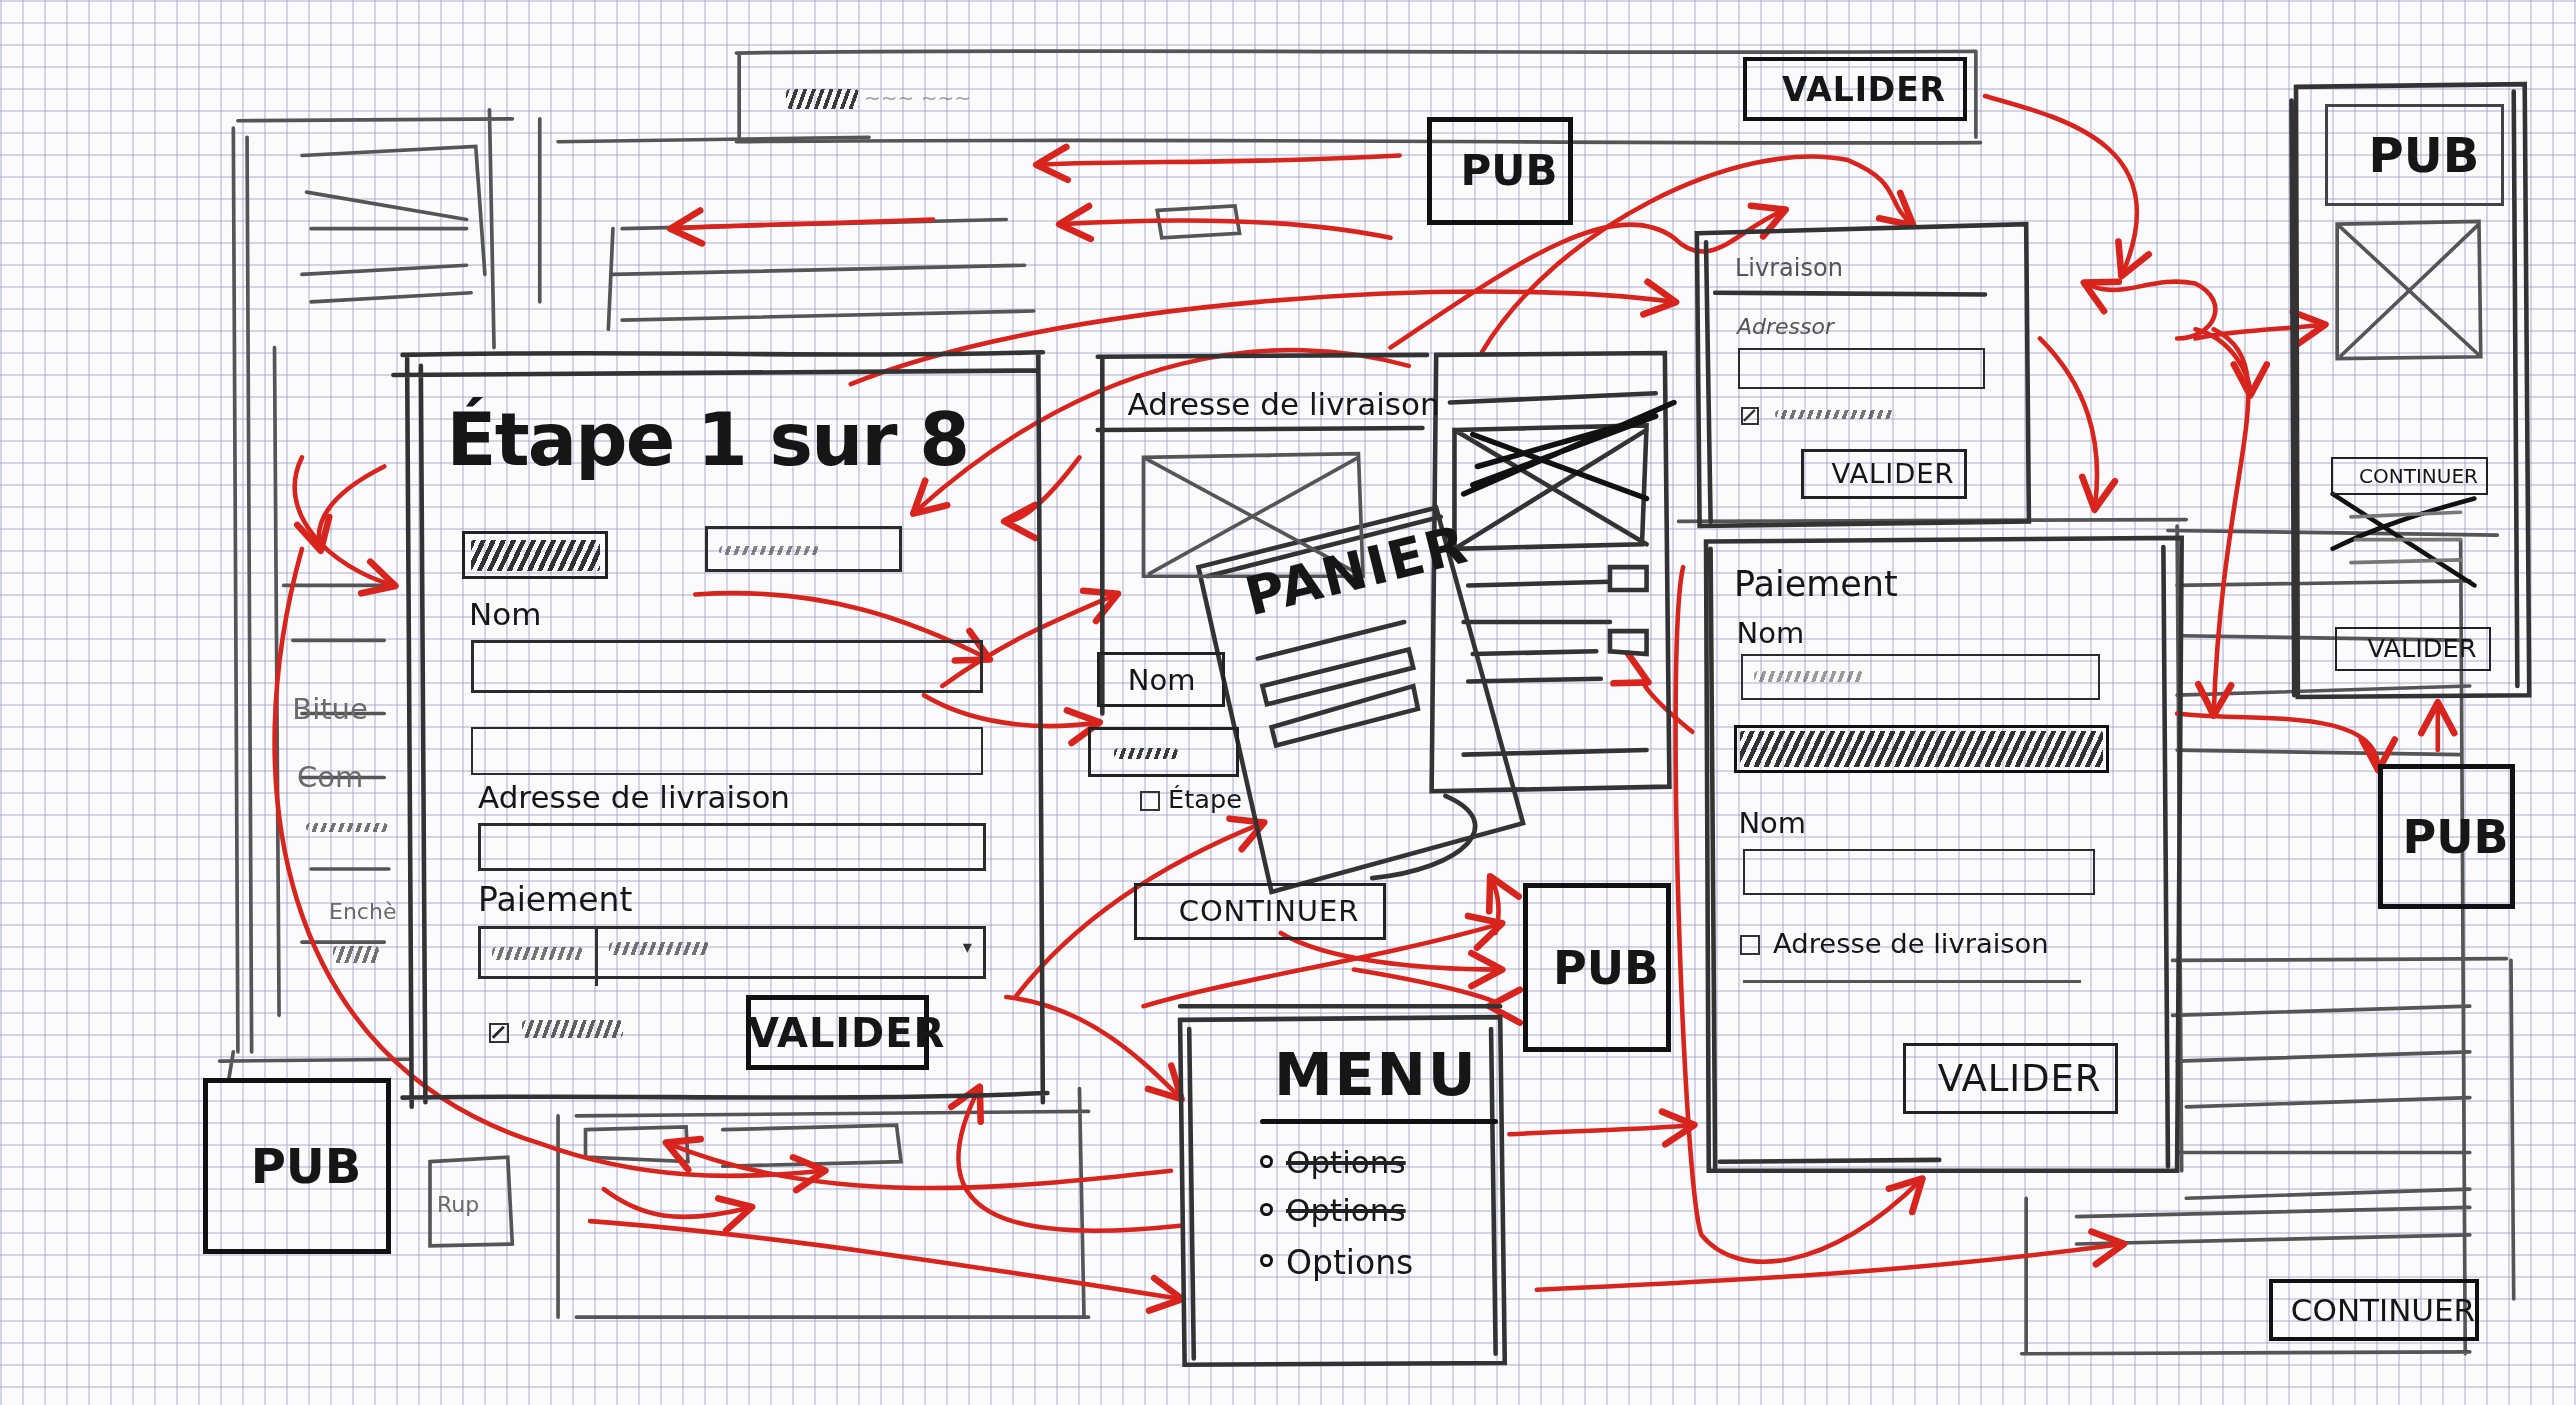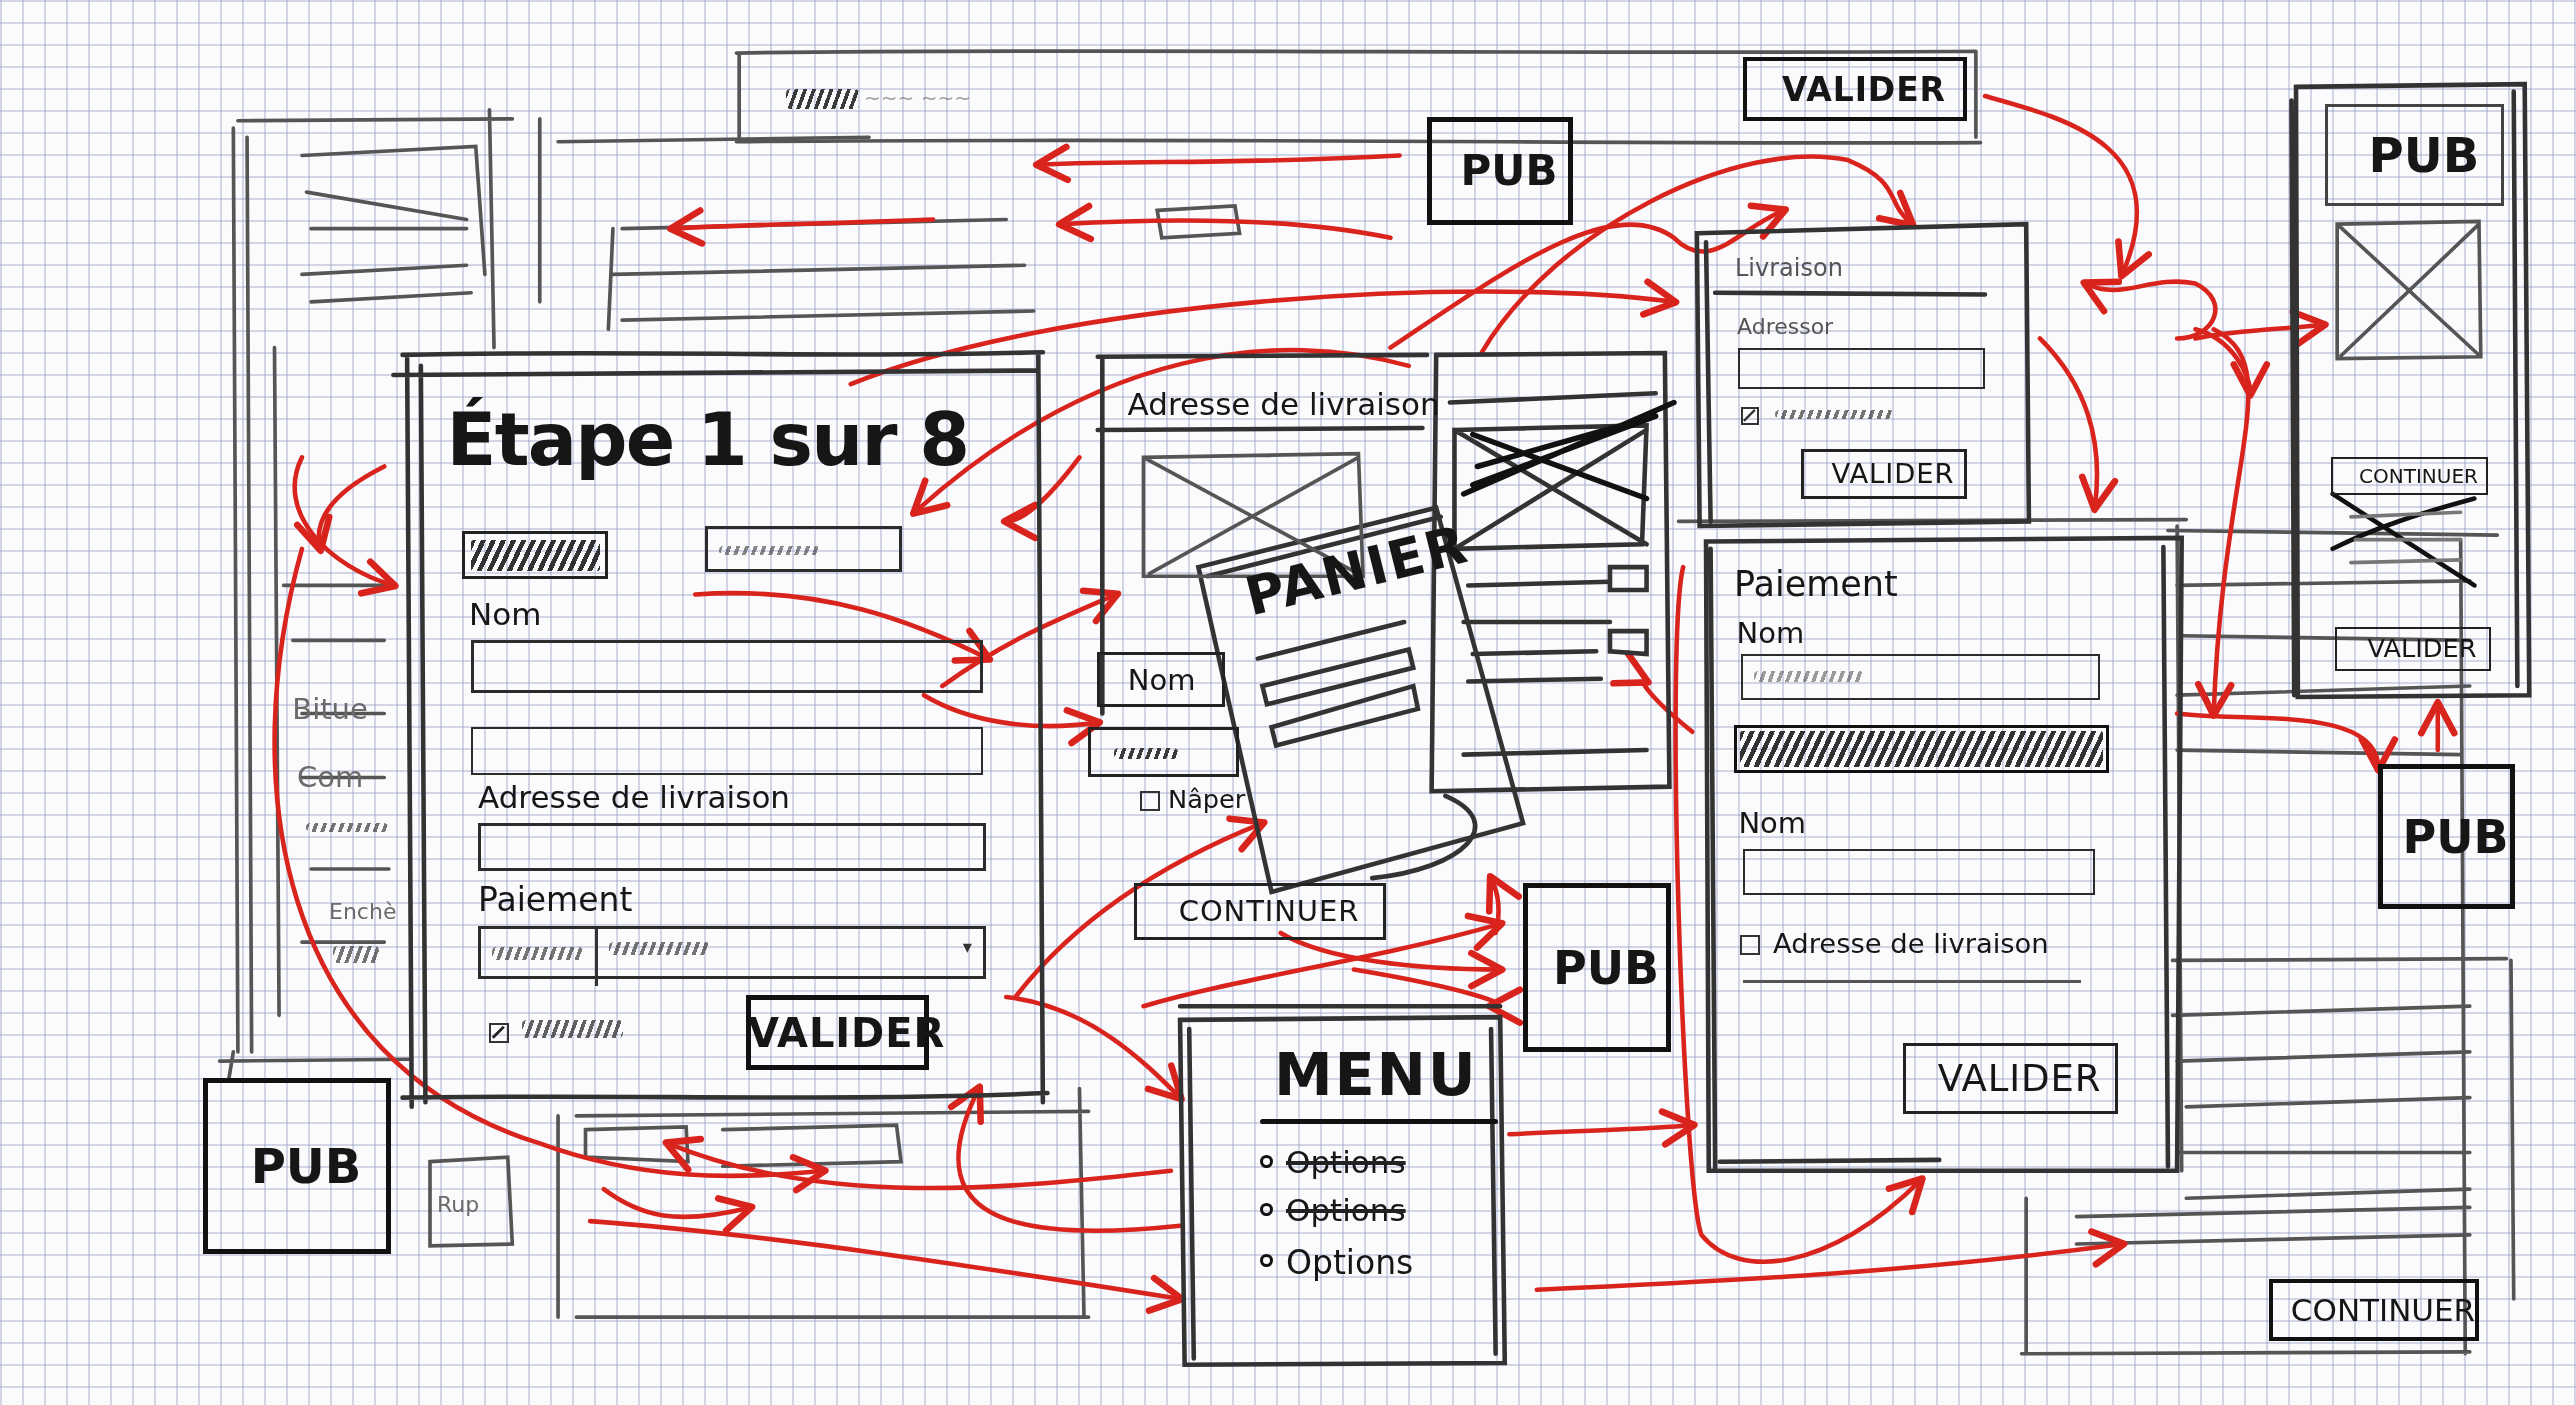--- a/index.html
+++ b/index.html
@@ -215,21 +215,21 @@
 
 <div style="position:absolute;left:1102px;top:357px;width:338px;height:585px;">
   <div class="lbl" style="left:25.6px;top:32px;font-size:31px;">Adresse de livraison</div>
   <div class="box" style="left:-4.6px;top:295px;width:128px;height:55px;border-color:#222;">
     <span class="lbl" style="left:27.4px;top:11px;font-size:29px;">Nom</span>
   </div>
   <div class="box" style="left:-13.7px;top:370px;width:151px;height:50px;border-color:#222;">
     <div class="scribble" style="left:23px;top:18.3px;width:64px;height:11px;"></div>
   </div>
   <div class="cbx" style="left:38px;top:434px;"></div>
-  <div class="lbl" style="left:66px;top:430px;font-size:25.6px;">Nâper</div>
+  <div class="lbl" style="left:66px;top:430px;font-size:25.6px;">Étape</div>
   <div class="box btn" style="left:32px;top:526px;width:252px;height:57px;border-color:#222;">
     <span class="lbl caps" style="position:static;font-size:29px;font-weight:normal;">CONTINUER</span>
   </div>
 </div>
 
 <div class="lbl" style="left:1240px;top:572px;font-size:53px;font-weight:bold;transform:rotate(-14deg);transform-origin:left top;letter-spacing:1.8px;">PANIER</div>
 
 <div style="position:absolute;left:1189px;top:1025px;width:306px;height:338px;margin-left:44px;">
   <div class="lbl" style="left:41px;top:20px;font-size:59px;font-weight:bold;letter-spacing:1.8px;">MENU</div>
   <div style="position:absolute;left:27.4px;top:94px;width:238px;height:4.6px;background:#111;border-radius:2.7px;"></div>
@@ -243,21 +243,21 @@
     <span class="lbl strike" style="left:25.6px;top:2.7px;font-size:31px;">Options</span>
   </div>
   <div style="position:absolute;left:27.4px;top:218px;width:256px;height:37px;">
     <div class="bullet" style="left:0;top:11px;"></div>
     <span class="lbl" style="left:25.6px;top:2.7px;font-size:33px;">Options</span>
   </div>
 </div>
 
 <div style="position:absolute;left:1700px;top:229px;width:329px;height:293px;">
   <div class="lbl grey" style="left:35px;top:27.4px;font-size:24px;">Livraison</div>
-  <div class="lbl grey" style="left:37px;top:87px;font-size:22px;">Adressor</div>
+  <div class="lbl grey" style="left:37px;top:87px;font-size:22px;font-style:italic;">Adressor</div>
   <div class="box" style="left:38px;top:119px;width:247px;height:41px;border-width:2.7px;"></div>
   <div class="cbx" style="left:41px;top:178px;width:18.3px;height:18.3px;">
     <svg width="14.6" height="14.6" style="position:absolute;left:0;top:0;" viewBox="0 0 16 16">
         <path d="M1,13 L13,1" stroke="#333" stroke-width="2.5"></path>
       </svg>
   </div>
   <div class="scribble" style="left:75px;top:181px;width:119px;height:9.1px;opacity:.7;"></div>
   <div class="box btn" style="left:101px;top:220px;width:166px;height:50px;border-color:#222;">
     <span class="lbl caps" style="position:static;font-size:27.4px;font-weight:normal;">VALIDER</span>
   </div>

